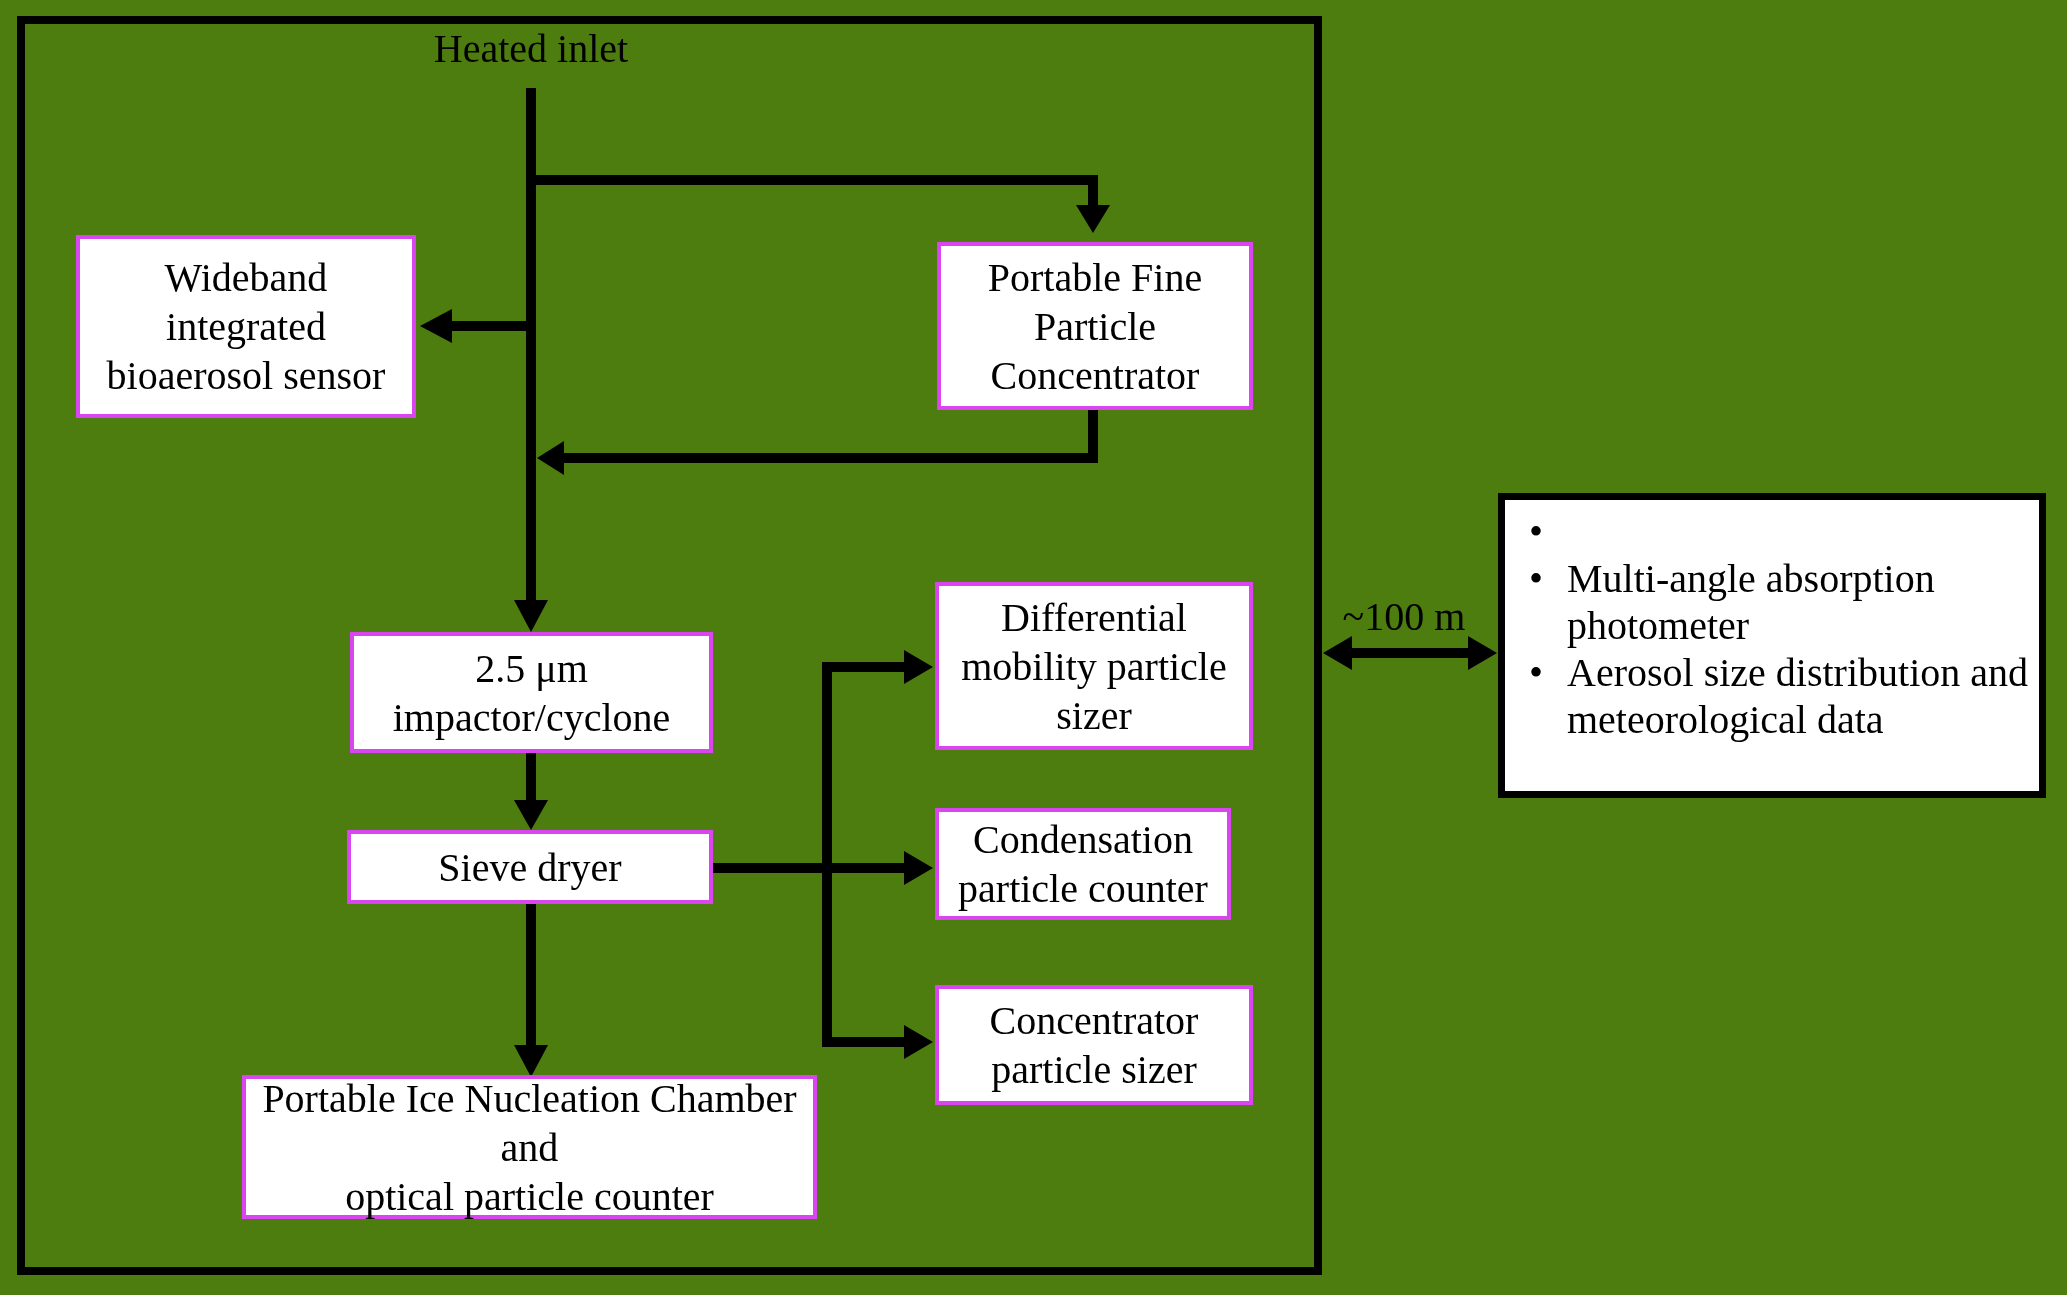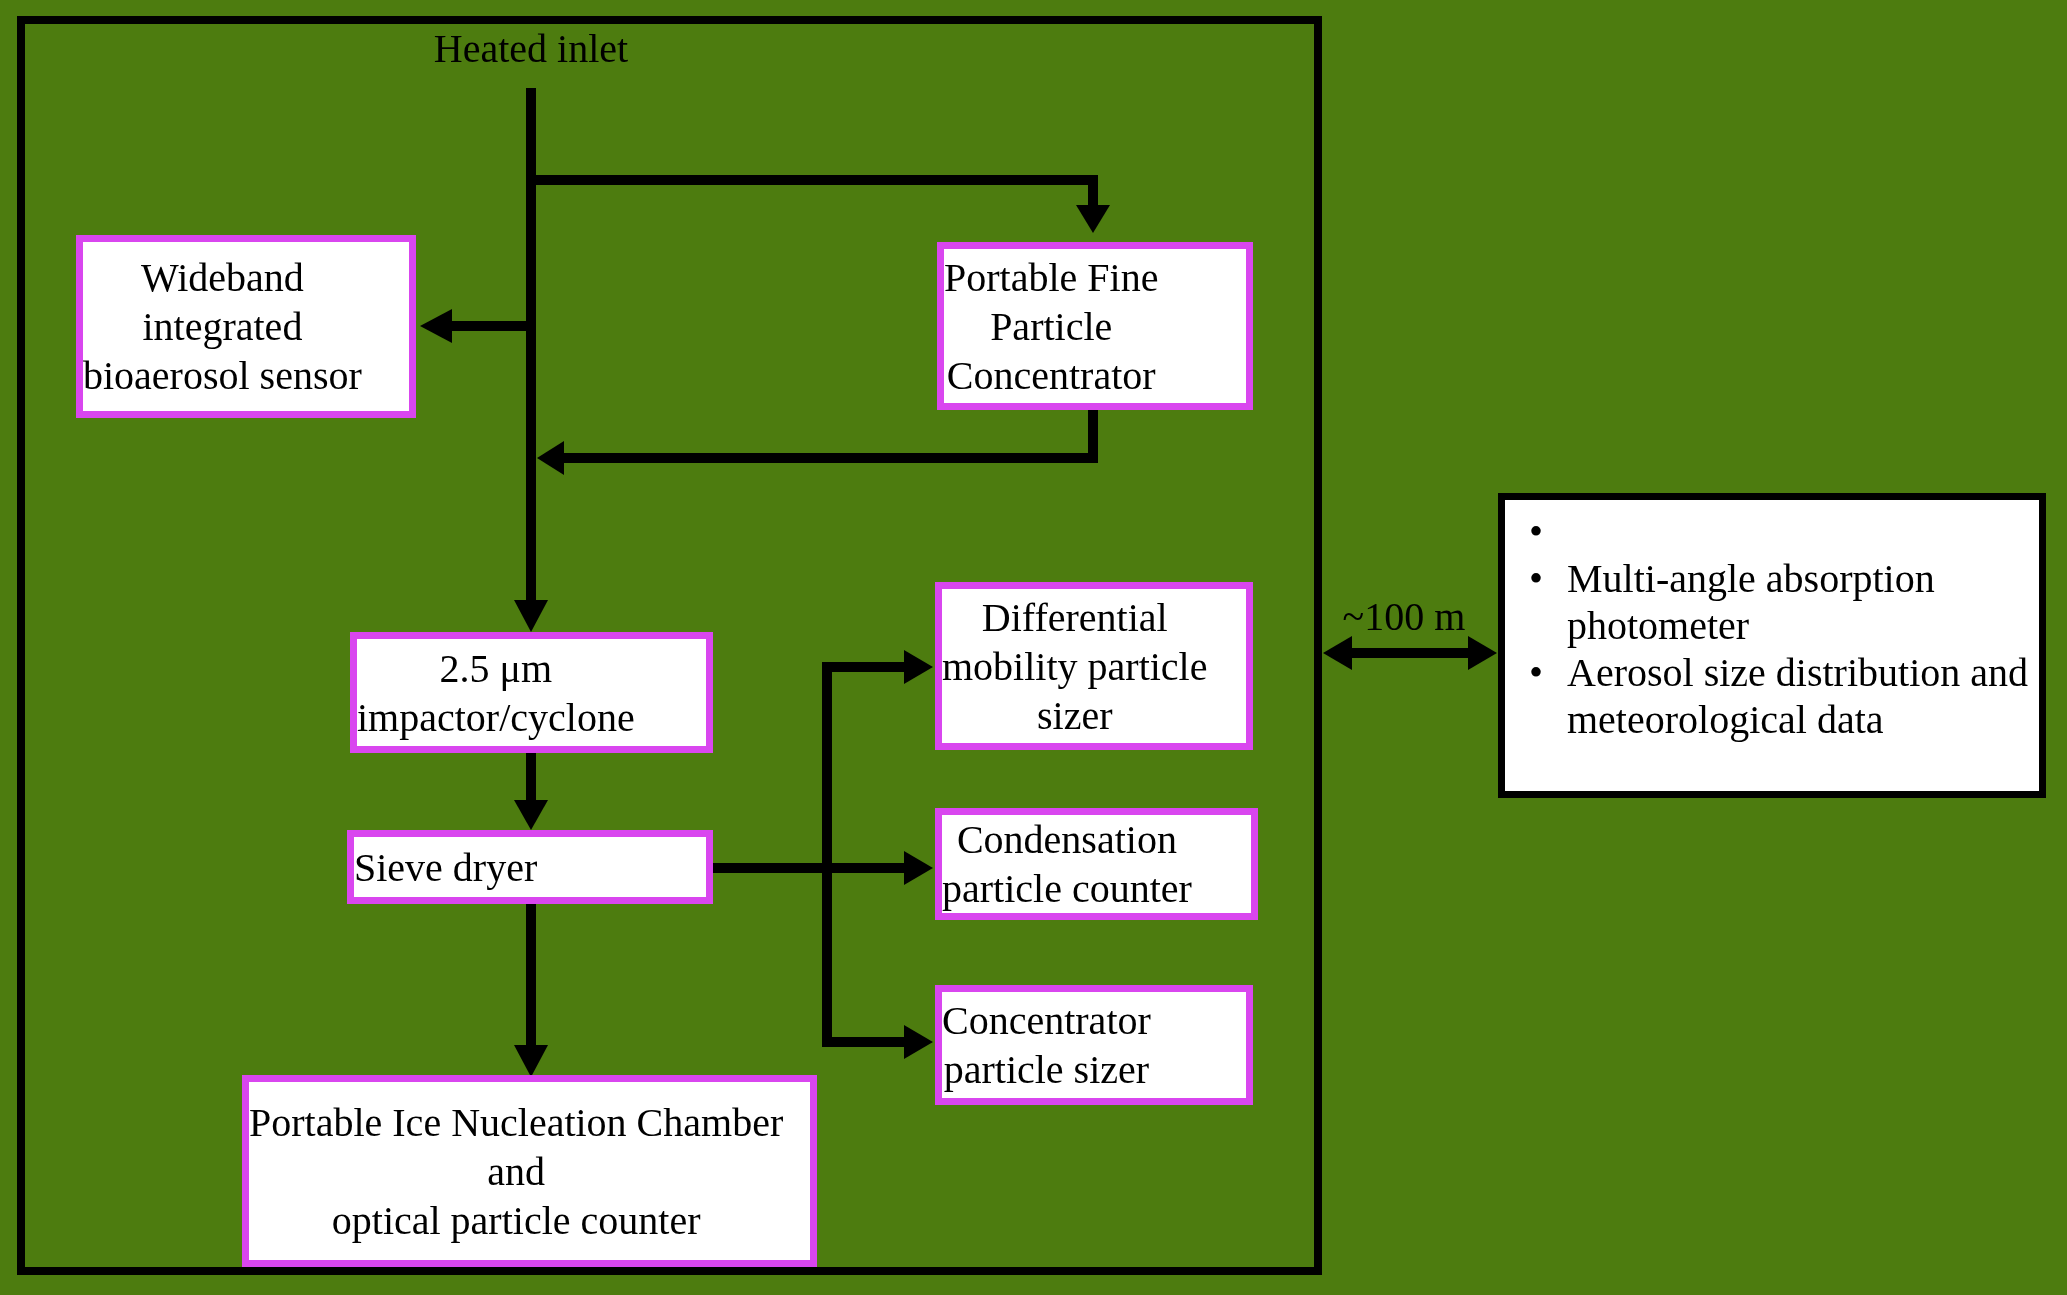--- a/index.html
+++ b/index.html
@@ -20,46 +20,47 @@
     box-sizing: border-box;
   }
   #connector-svg {
     position: absolute;
     left: 0; top: 0;
     width: 2067px; height: 1295px;
   }
   .node {
     position: absolute;
     box-sizing: border-box;
-    border: 7px solid #d946ef;
+    border: 4px solid #d946ef;
     background: #ffffff;
     display: flex;
     align-items: center;
+    justify-content: center;
     text-align: center;
   }
   .node-label {
     white-space: pre-line;
     font-size: 40px;
     line-height: 49px;
   }
   .float-label {
     position: absolute;
     font-size: 40px;
     line-height: 46px;
     text-align: center;
     white-space: nowrap;
   }
   #node-wibs      { left: 76px;   top: 235px;  width: 340px; height: 183px; }
   #node-pfpc      { left: 937px;  top: 242px;  width: 316px; height: 168px; }
   #node-impactor  { left: 350px;  top: 632px;  width: 363px; height: 121px; }
   #node-sieve     { left: 347px;  top: 830px;  width: 366px; height: 74px;  }
   #node-dmps      { left: 935px;  top: 582px;  width: 318px; height: 168px; }
-  #node-cpc       { left: 935px;  top: 808px;  width: 323px; height: 112px; }
+  #node-cpc       { left: 935px;  top: 808px;  width: 296px; height: 112px; }
   #node-aps       { left: 935px;  top: 985px;  width: 318px; height: 120px; }
-  #node-pinc      { left: 242px;  top: 1075px; width: 575px; height: 192px; }
+  #node-pinc      { left: 242px;  top: 1075px; width: 575px; height: 144px; }
   #heated-inlet-label  { left: 430px;  top: 26px;  width: 202px; }
   #distance-label      { left: 1328px; top: 594px; width: 152px; }
   #node-remote {
     position: absolute;
     left: 1498px; top: 493px;
     width: 548px; height: 305px;
     box-sizing: border-box;
     border: 7px solid #000;
     background: #ffffff;
     padding-top: 8px;

